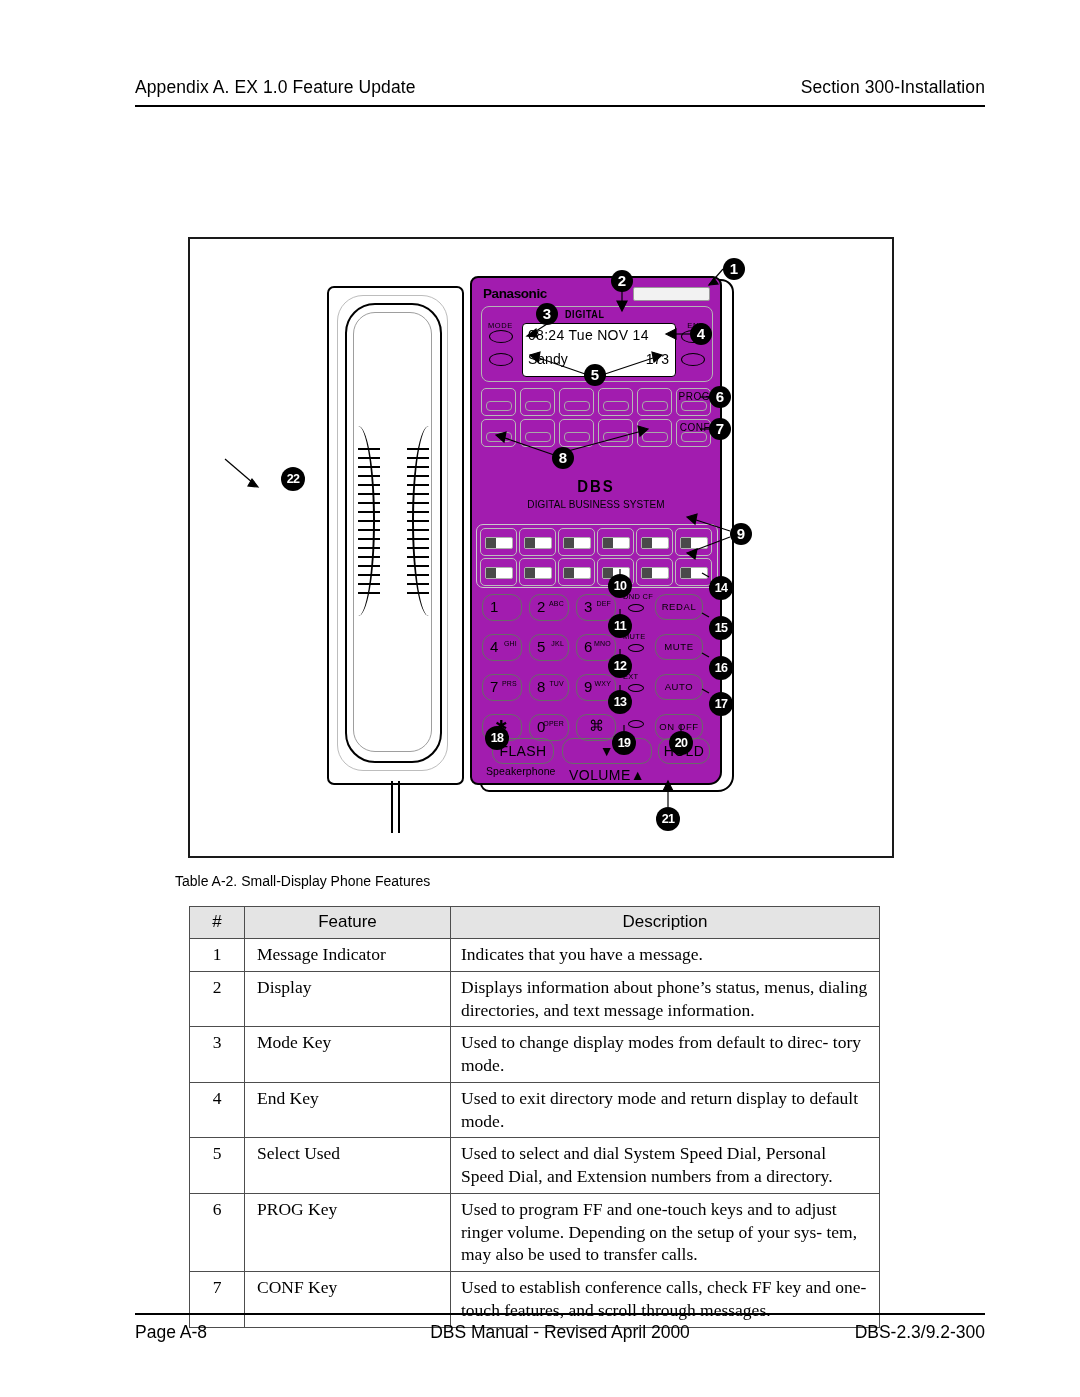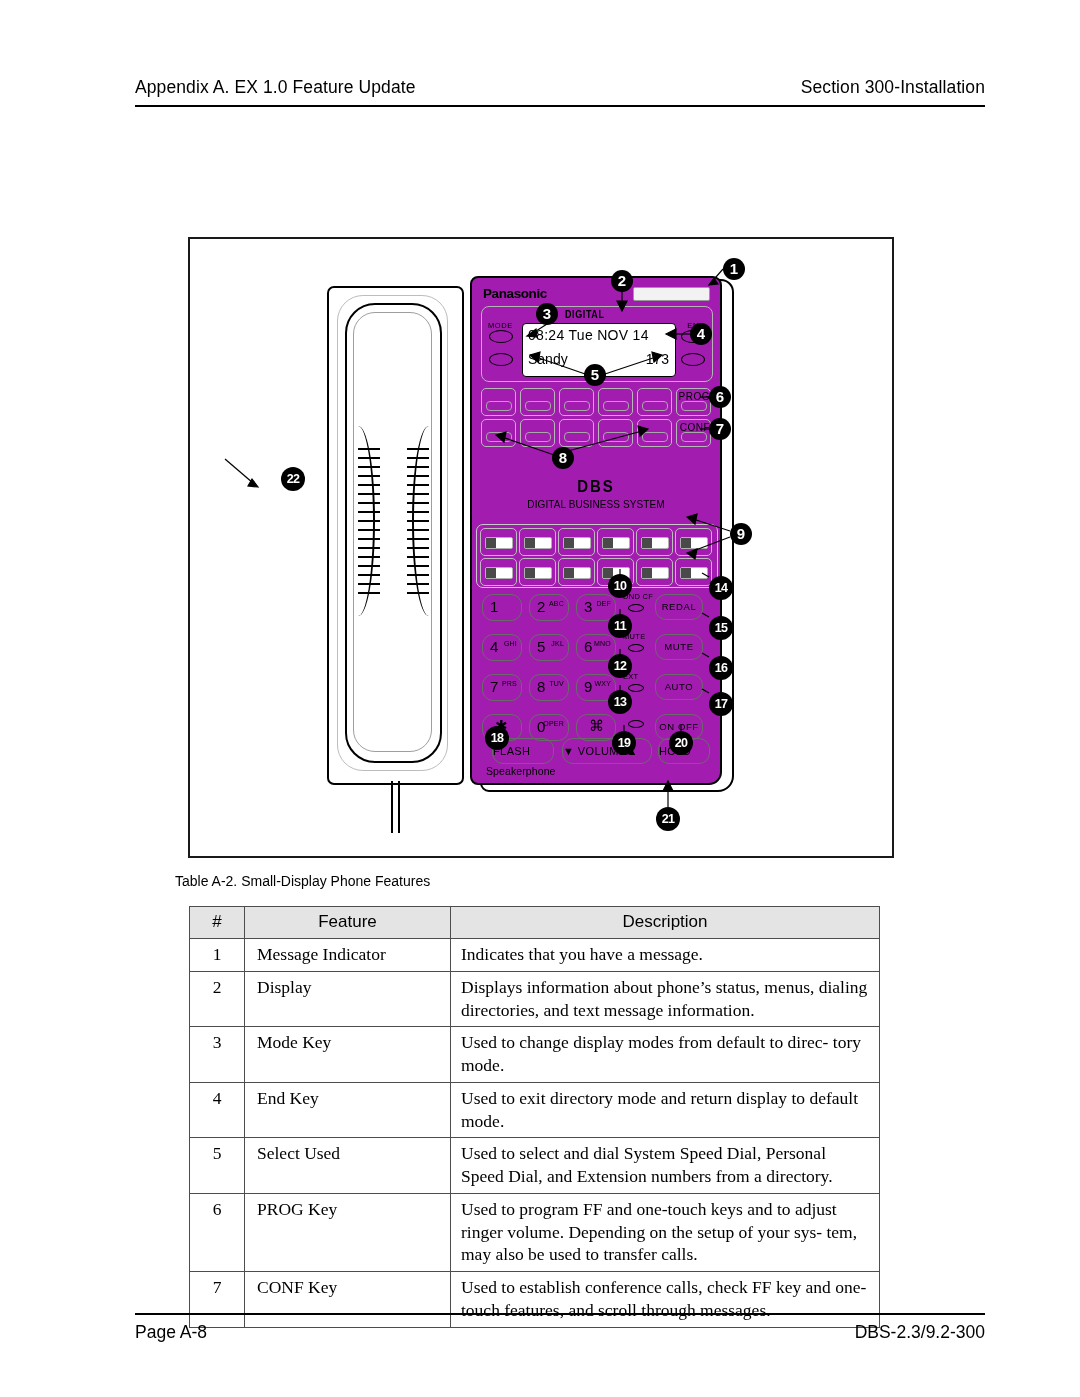--- a/index.html
+++ b/index.html
@@ -101,21 +101,21 @@
   .dkey{position:absolute;width:38px;height:25px;border:1.4px solid #6a6a6a;border-radius:11px;}
   .dkey em{position:absolute;left:7px;top:3px;font-size:15px;font-style:normal;}
   .dkey sup{position:absolute;right:4px;top:5px;font-size:7px;letter-spacing:.2px;}
   .fkey{position:absolute;width:46px;height:24px;border:1.4px solid #6a6a6a;border-radius:11px;
         text-align:center;font-size:9.5px;line-height:24px;letter-spacing:.6px;}
   .ind-lbl{position:absolute;font-size:7.5px;letter-spacing:.3px;}
   .ind-dot{position:absolute;width:14px;height:6px;border:1.3px solid #000;border-radius:50%;}
 
   
   .bkey{position:absolute;height:24px;border:1.4px solid #6a6a6a;border-radius:11px;
-        font-size:11px;line-height:24px;letter-spacing:.4px;}
+        text-align:center;font-size:14px;line-height:24px;letter-spacing:.4px;}
   .spkr-lbl{position:absolute;left:14px;top:487px;font-size:10.5px;letter-spacing:.1px;}
 
   
   .cal{position:absolute;border-radius:50%;background:#000;color:#fff;
        font-family:"Liberation Sans",sans-serif;font-weight:bold;text-align:center;}
   .cal.s1{width:22px;height:22px;font-size:15px;line-height:22px;}
   .cal.s2{width:24px;height:24px;font-size:12.5px;line-height:24px;letter-spacing:-.6px;}
 
   
   #table-caption{position:absolute;left:175px;top:848px;font-size:14px;}
@@ -537,16 +537,17 @@
         <td class="c-num">7</td>
         <td class="c-feat">CONF Key</td>
         <td class="c-desc">Used to establish conference calls, check FF key and one-touch features, and scroll through messages.</td>
       </tr>
     </tbody>
   </table>
 
   <div id="footer">
     <div class="frule"></div>
     <div class="fl">Page A-8</div>
+    <div class="fc">DBS Manual - Revised April 2000</div>
     <div class="fr">DBS-2.3/9.2-300</div>
   </div>
 
 </div>
 
 </body></html>

